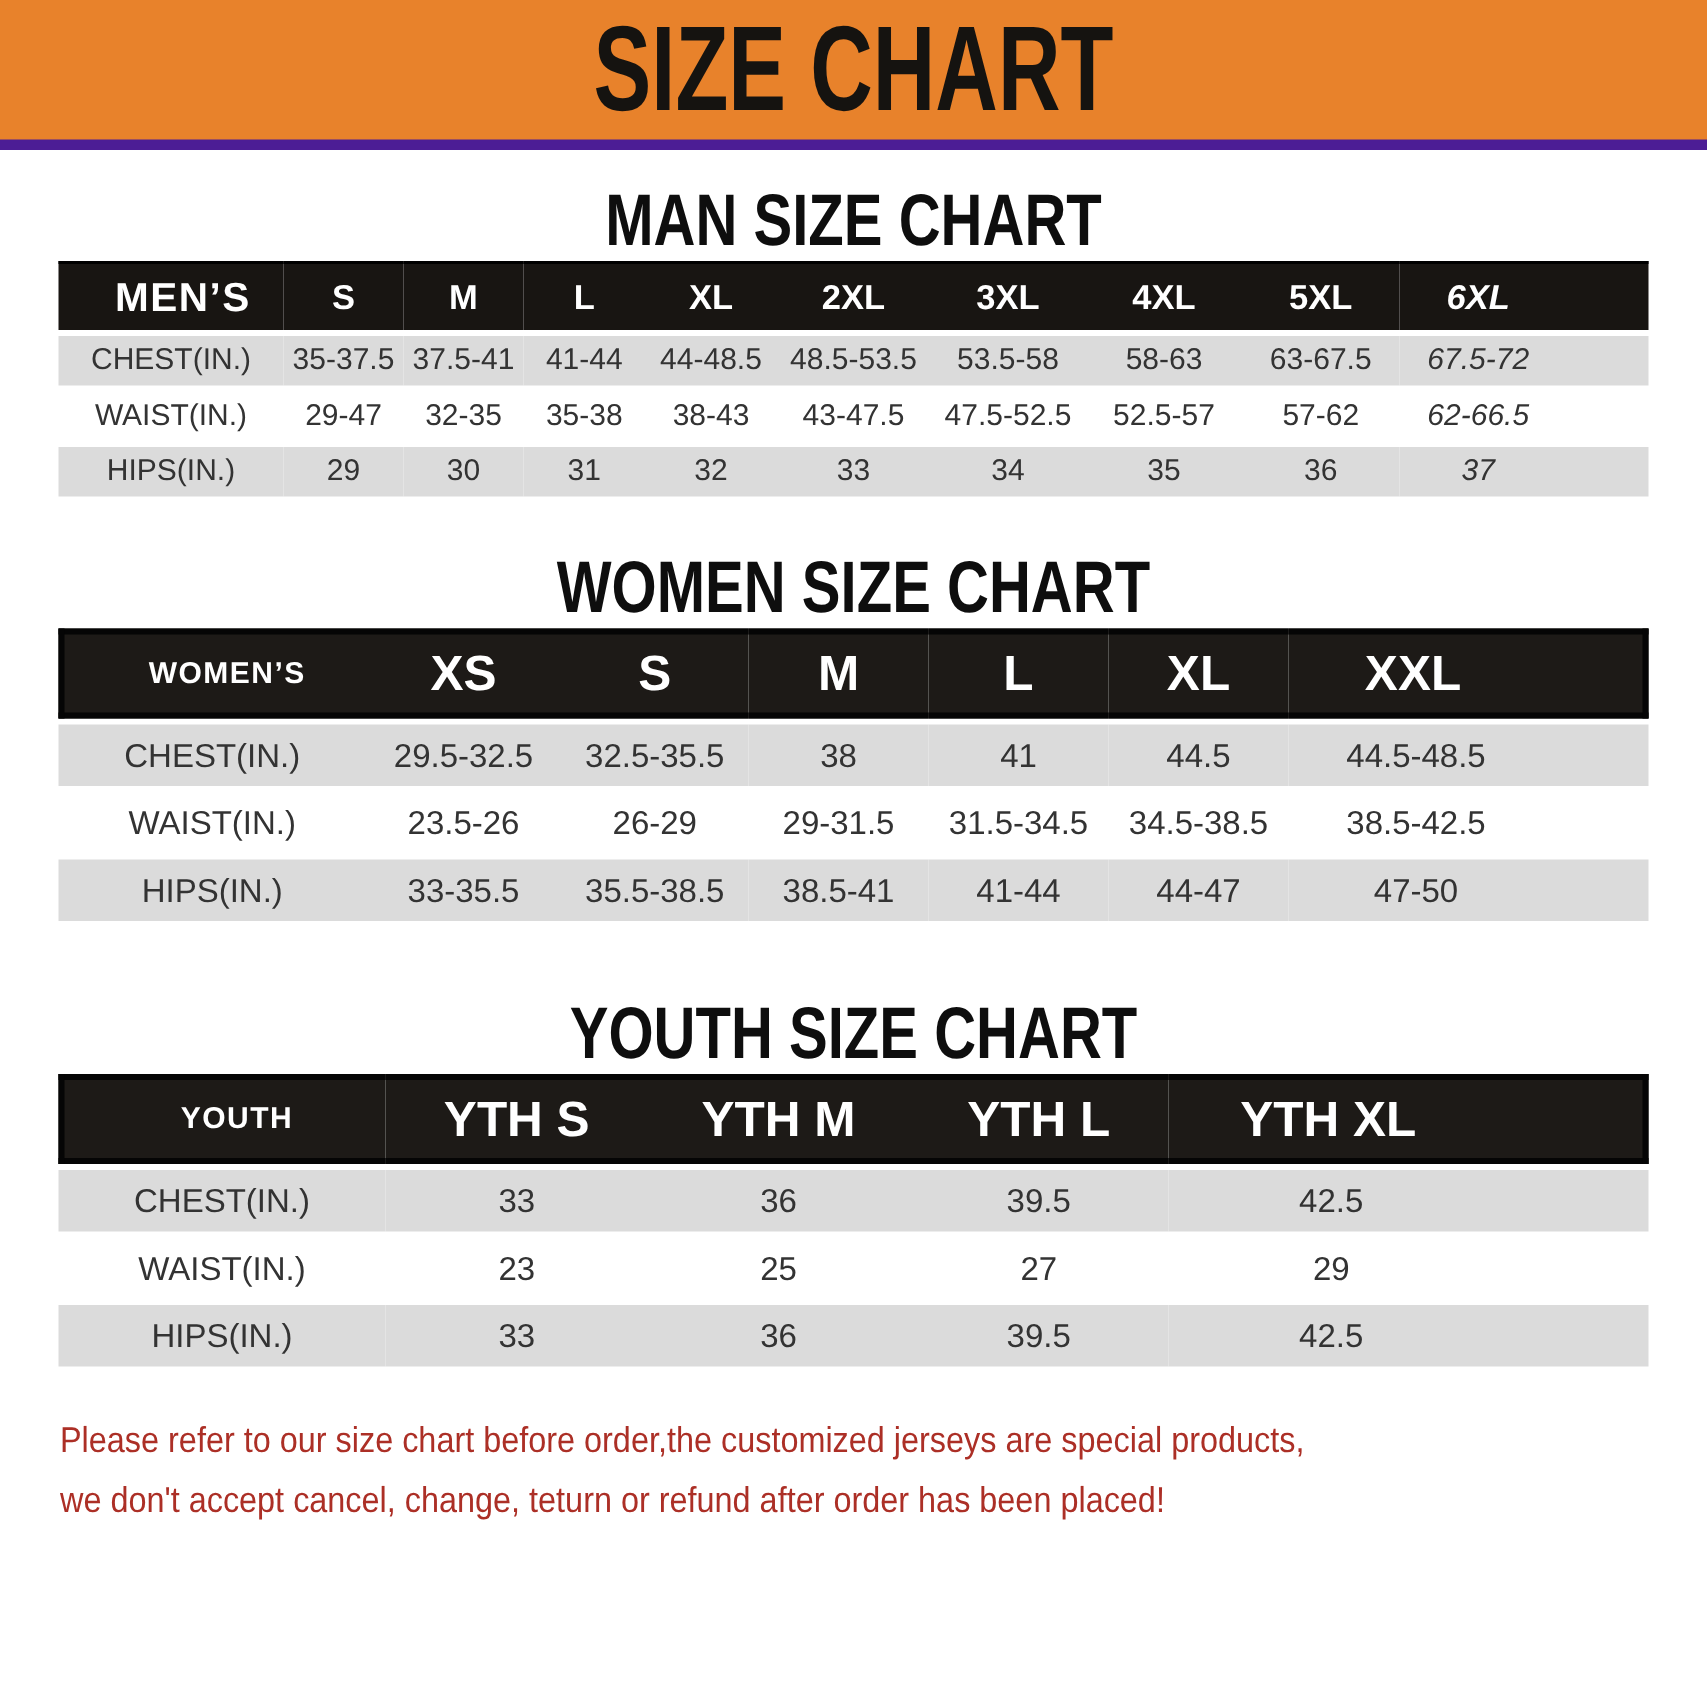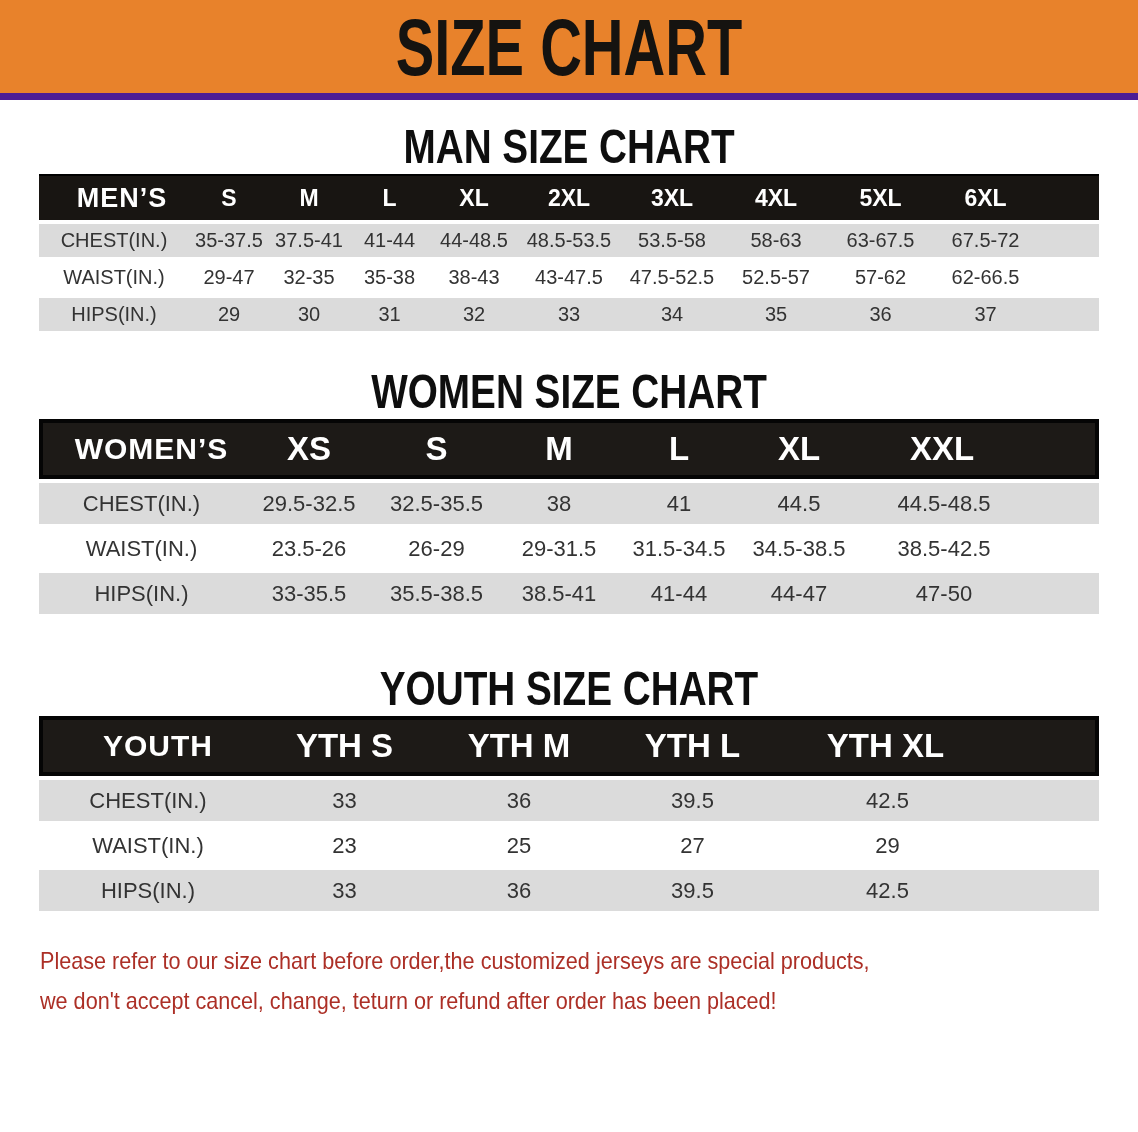--- a/index.html
+++ b/index.html
@@ -47,35 +47,35 @@
   .sizes th:first-child{text-align:center;padding-left:17px;letter-spacing:1px;}
   .sizes td{
     text-align:center;color:var(--body-text);white-space:nowrap;
   }
   .sizes tbody tr:nth-child(odd) td{background:var(--row-stripe);}
   
   .men{margin-top:20px;}
   .men th{height:46px;font-size:23px;border-top:2px solid #000;}
   .men th:first-child{font-size:27px;}
   .men td{height:33px;font-size:20px;}
-  .men th:last-child,.men td:last-child{padding-right:62px;}
+  .men th:last-child,.men td:last-child{padding-right:62px;font-style:italic;}
   .men col:nth-child(1){width:150px}.men col:nth-child(2){width:80px}
   .men col:nth-child(3){width:80px}.men col:nth-child(4){width:81px}
   .men col:nth-child(5){width:88px}.men col:nth-child(6){width:102px}
   .men col:nth-child(7){width:104px}.men col:nth-child(8){width:104px}
   .men col:nth-child(9){width:105px}.men col:nth-child(10){width:166px}
   
   .women,.youth{margin-top:20px;}
   .women th,.youth th{
     height:60px;font-size:33px;background:#1d1a17;
     border-top:4px solid var(--header-border);
     border-bottom:4px solid var(--header-border);
   }
   .women th:first-child,.youth th:first-child{
-    font-size:30px;border-left:4px solid var(--header-border);
+    font-size:20px;border-left:4px solid var(--header-border);
   }
   .women th:last-child,.youth th:last-child{border-right:4px solid var(--header-border);}
   .women td,.youth td{height:41px;font-size:22px;}
   .women th:last-child,.women td:last-child{padding-right:71px;}
   .youth th:last-child,.youth td:last-child{padding-right:104px;}
   .women col:nth-child(1){width:205px}.women col:nth-child(2){width:130px}
   .women col:nth-child(3){width:125px}.women col:nth-child(4){width:120px}
   .women col:nth-child(5){width:120px}.women col:nth-child(6){width:120px}
   .women col:nth-child(7){width:240px}
   .youth{margin-top:22px;}

